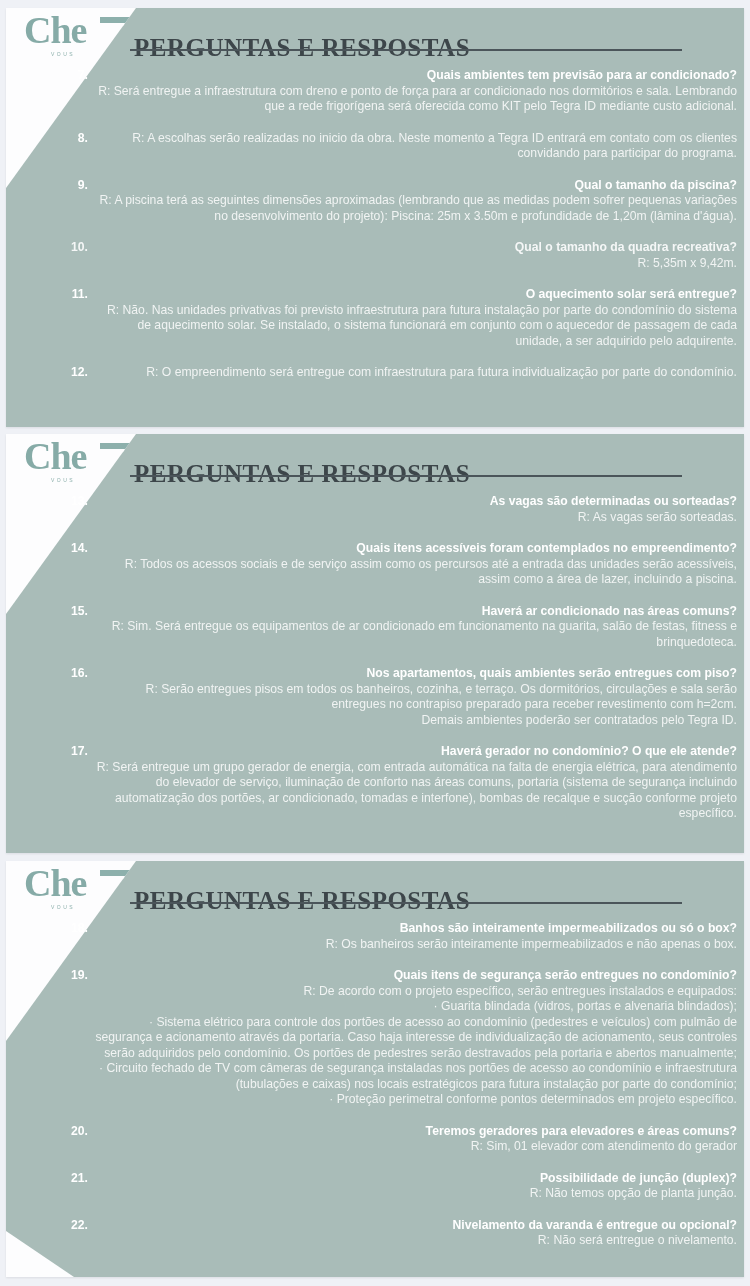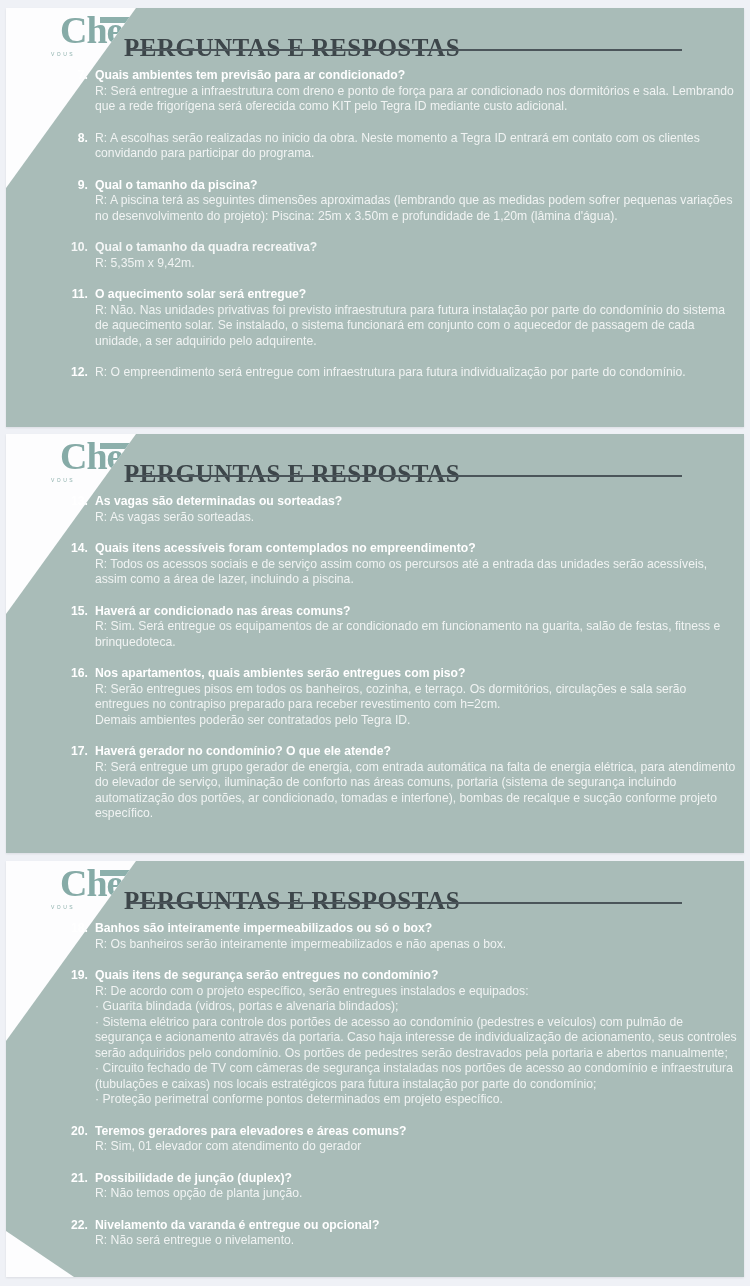--- a/index.html
+++ b/index.html
@@ -22,50 +22,50 @@
   
   .wedge{
     position:absolute;top:0;left:0;width:134px;height:184px;
     background:#fdfdfe;
     clip-path:polygon(0 0,130px 0,0 180px);
   }
   .brand{
     position:absolute;left:18px;top:0px;
     font-family:"Liberation Serif","DejaVu Serif",serif;
     font-weight:bold;font-size:38px;line-height:44px;
-    color:#86aba7;letter-spacing:-1px;margin-left:36px;
+    color:#86aba7;letter-spacing:-1px;
   }
   .brand-sub{
     position:absolute;left:45px;top:43px;
     font-size:5px;letter-spacing:2.5px;color:#8db0ac;
     font-family:"Liberation Sans",sans-serif;
   }
   .brand-z{position:absolute;left:88px;top:8px;}
 
   .card-title{
-    position:absolute;left:118px;top:9px;
+    position:absolute;left:128px;top:9px;
     font-family:"Liberation Serif","DejaVu Serif",serif;
     font-weight:bold;font-size:25px;letter-spacing:0.5px;
     color:#3d464a;white-space:nowrap;
   }
   .rule{
     position:absolute;left:124px;top:41px;width:552px;height:2px;
     background:#4b555a;
   }
 
   .qa-list{
     position:absolute;top:60px;left:0;width:732px;
     font-size:12.2px;line-height:15.5px;
   }
   .qa{display:flex;margin-bottom:16px;}
   .qa-num{
     flex:0 0 82px;text-align:right;
     font-weight:bold;color:#ffffff;
   }
-  .qa-body{margin-left:7px;flex:1;max-width:642px;}
+  .qa-body{margin-left:7px;flex:1;max-width:642px;text-align:right;}
   .qa-q{font-weight:bold;color:#ffffff;}
   .qa-a{color:rgba(255,255,255,0.83);white-space:pre-line;}
   .qa-light .qa-num,.qa-light .qa-q{font-weight:bold;color:rgba(255,255,255,0.88);}
 
   .corner-wedge{
     position:absolute;left:0;bottom:0;width:68px;height:46px;
     background:#fdfdfe;
     clip-path:polygon(0 0,100% 100%,0 100%);
   }
 </style>

